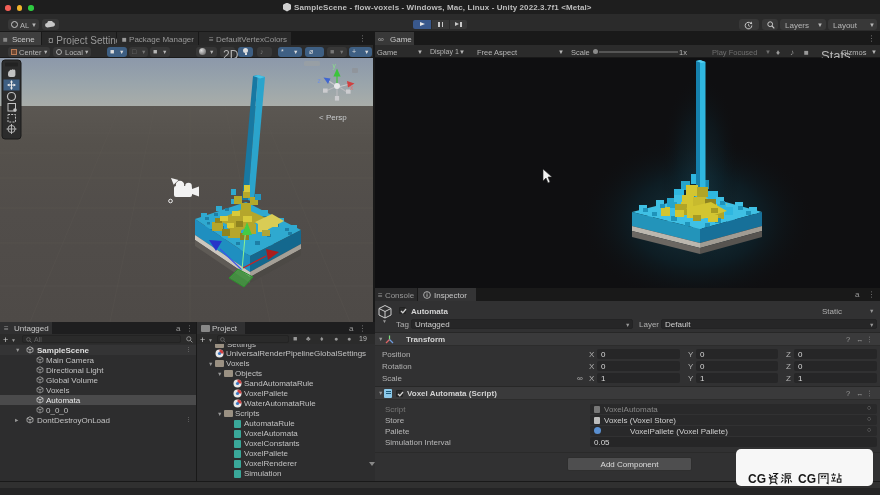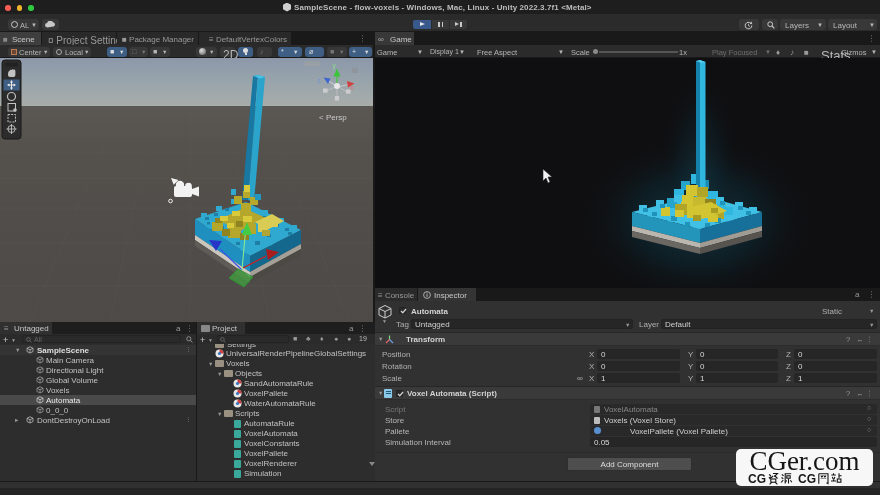--- a/index.html
+++ b/index.html
@@ -706,21 +706,20 @@
     <div class="abs txt" style="left:123px;top:12.5px;font-size:7px;color:#999;">♦</div>
     <div class="abs txt" style="left:137px;top:12.5px;font-size:7px;color:#999;">●</div>
     <div class="abs txt" style="left:150px;top:12.5px;font-size:7px;color:#999;">●</div>
     <div class="abs txt" style="left:162px;top:12.5px;font-size:7px;color:#bbb;">19</div>
     <div class="abs" style="left:172px;top:140px;width:0;height:0;border-top:4px solid #888;border-left:3px solid transparent;border-right:3px solid transparent;"></div>
   </div>
 
   <div class="abs" style="left:0;top:481px;width:880px;height:14px;background:linear-gradient(#303030 0 45%,#242425 45% 100%);border-top:1px solid #191919;"></div>
 
   <div class="abs" style="left:736px;top:449px;width:137px;height:37px;background:#f7f7f7;border-radius:5px;"></div>
-  <div class="abs" style="left:736px;top:448.5px;width:137px;text-align:center;color:#161616;font-size:27px;font-family:'Liberation Serif',serif;line-height:24px;">CGer.com</div>
   <svg class="abs" style="left:748px;top:472px;" width="113" height="13" viewBox="0 0 113 13">
     <text x="0" y="10.5" font-size="12" font-weight="bold" font-family="Liberation Sans" fill="#161616">CG</text>
     <g stroke="#161616" stroke-width="1.1" fill="none">
 
       <g transform="translate(20,1)">
         <path d="M1,1.5 l2,1.2 M0.8,5 l2.2,-1.3"></path>
         <path d="M5,0.5 h4.5 l-3.2,3.2"></path>
         <path d="M6.5,2.5 l3,3 M5.2,3 l-3.6,3"></path>
         <rect x="2.8" y="6" width="5" height="3.2"></rect>
         <path d="M4,9.2 l-2.4,2.2 M7,9.2 l2.4,2.2"></path>

